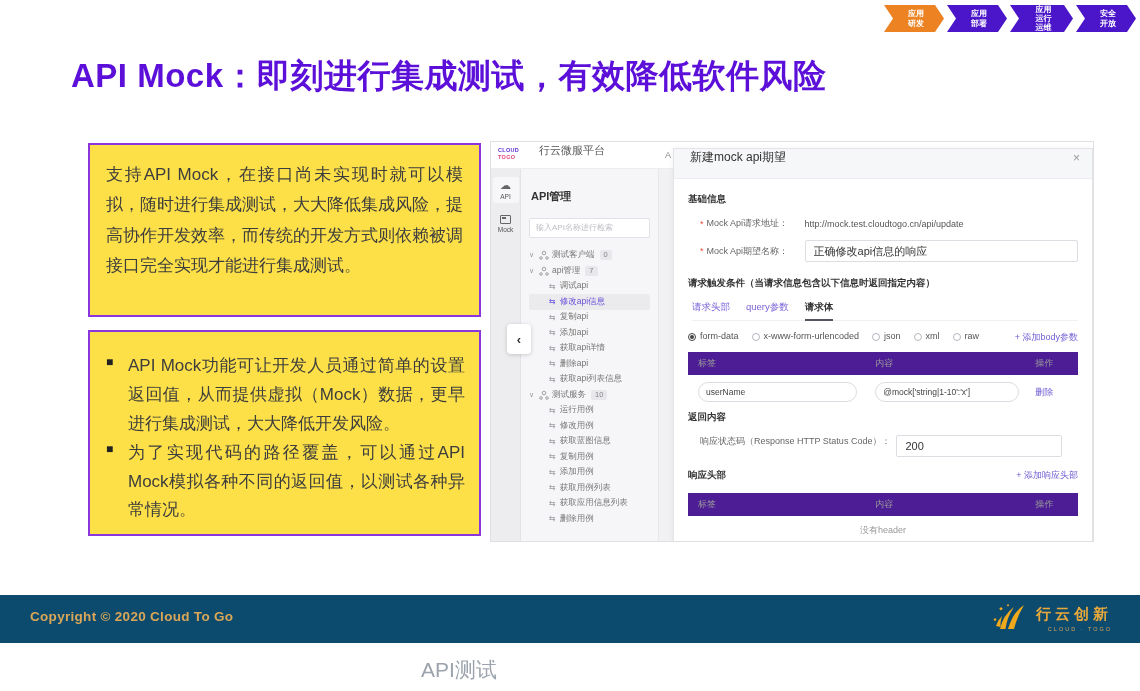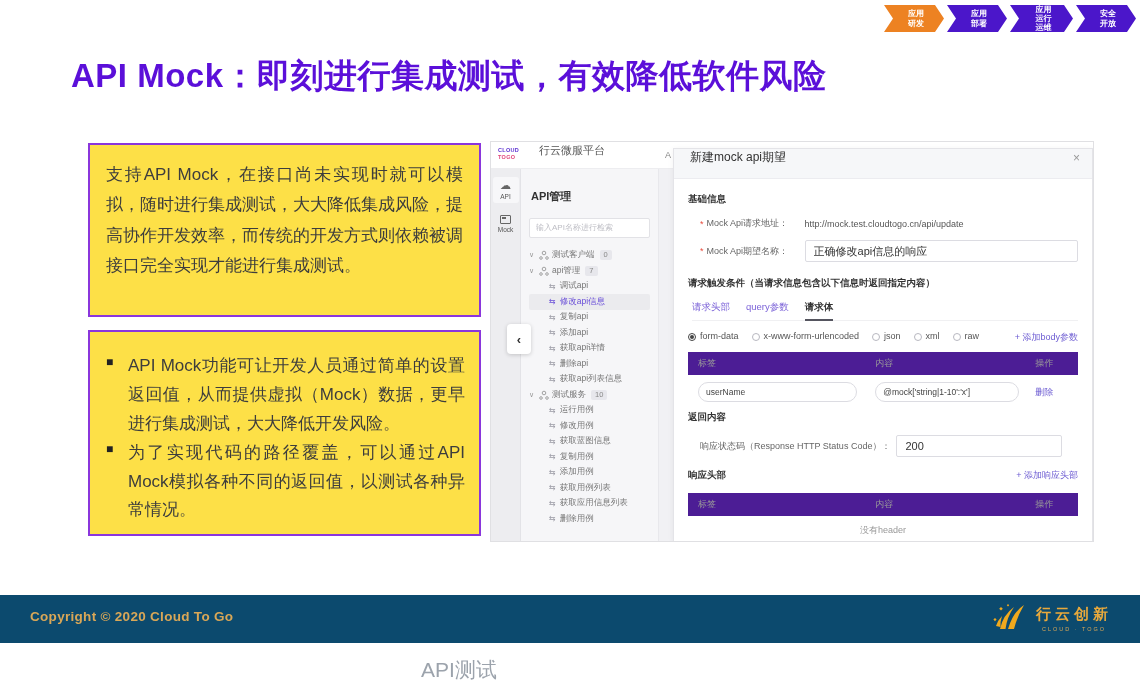--- a/index.html
+++ b/index.html
@@ -82,29 +82,29 @@
   .radio { width:8px; height:8px; border:1px solid #b8b8c0; border-radius:50%; flex:0 0 auto; }
   .radio.checked { border-color:#444; }
   .radio.checked::after { content:""; display:block; width:4px; height:4px; background:#444; border-radius:50%; margin:1px; }
   .link { color:#6C5BD2; }
   .radio-row .link { position:absolute; right:0; top:0; }
   .ptable { margin-top:11px; }
   .thead { display:flex; align-items:center; background:#4c1d95; height:23px; color:#999; }
   .c1 { flex:0 0 47%; padding-left:10px; } .c2 { flex:0 0 41%; padding-left:4px; } .c3 { flex:1; padding-left:4px; }
   .trow { display:flex; align-items:center; padding:7px 0 5px; }
   .cell-input { height:20px; border:1px solid #dcdce2; border-radius:10px; font-size:8.5px; color:#444; padding:0 7px; outline:none; width:92%; }
-  .status-row { display:flex; align-items:center; margin:10px 16px 12px 12px; }
+  .status-row { display:flex; margin:10px 16px 12px 12px; }
   .sec-row { display:flex; align-items:center; justify-content:space-between; margin-top:4px; }
   .empty-row { height:29px; display:flex; align-items:center; justify-content:center; color:#999; border-bottom:1px solid #f0f0f2; }
 
   
   .footer { position:absolute; left:0; top:595px; width:1140px; height:48px; background:#0c4a6e; }
   .copyright { position:absolute; left:30px; top:14px; font-size:13.5px; font-weight:bold; color:#D9A757; letter-spacing:0.3px; }
   .brand { position:absolute; right:28px; top:7px; display:flex; align-items:center; gap:8px; }
-  .brand-text { display:flex; flex-direction:column; align-items:center; }
+  .brand-text { display:flex; flex-direction:column; align-items:flex-end; }
   .brand-name { font-size:15px; font-weight:bold; color:#E8A93C; letter-spacing:4px; }
   .brand-sub { font-size:5.5px; color:#D9A757; letter-spacing:2px; margin-top:2px; }
 
   .caption { position:absolute; left:0; top:656px; width:918px; text-align:center; font-size:21px; color:#9CA3AC; }
 </style>
 </head>
 <body>
 
 <div class="page">
 

